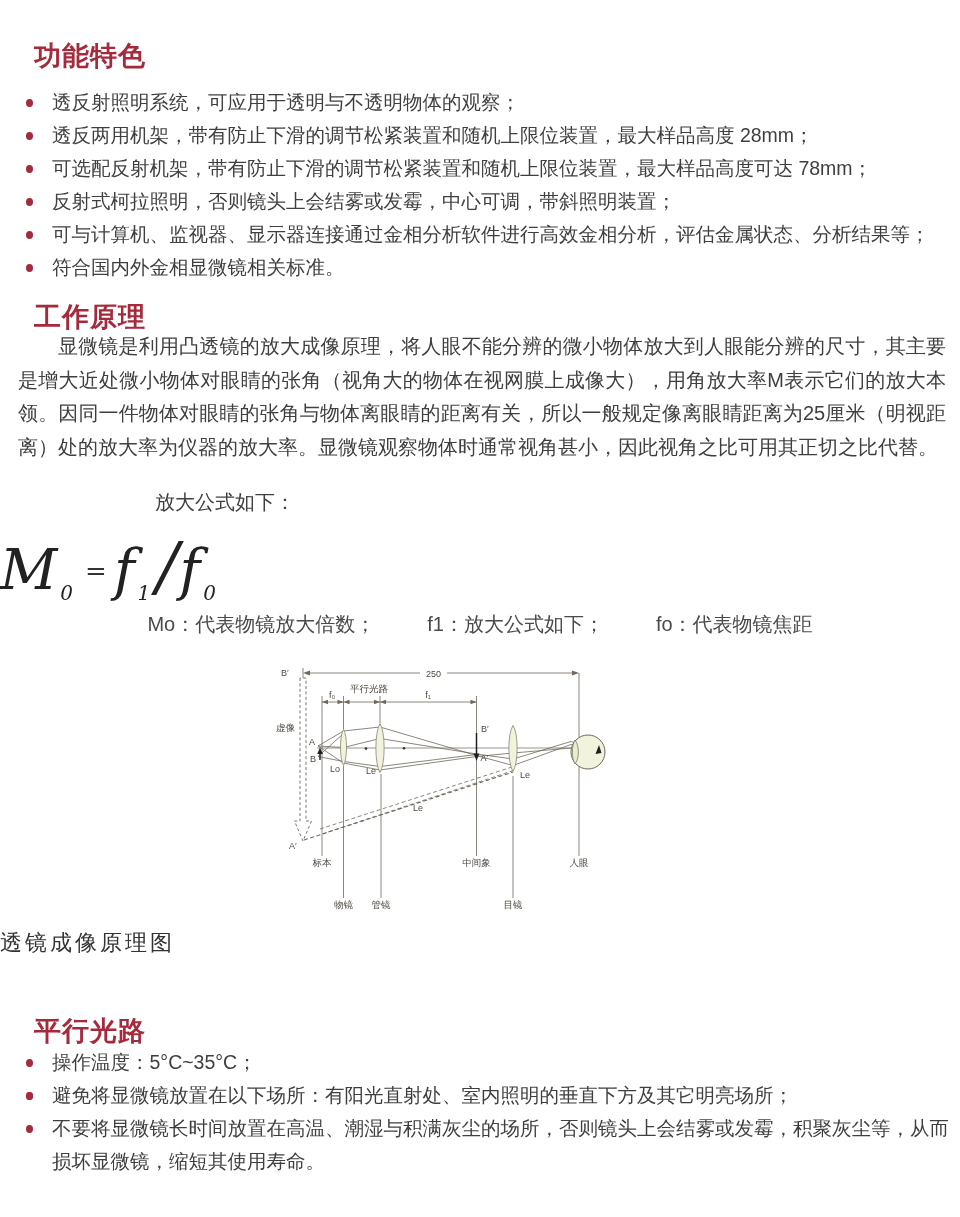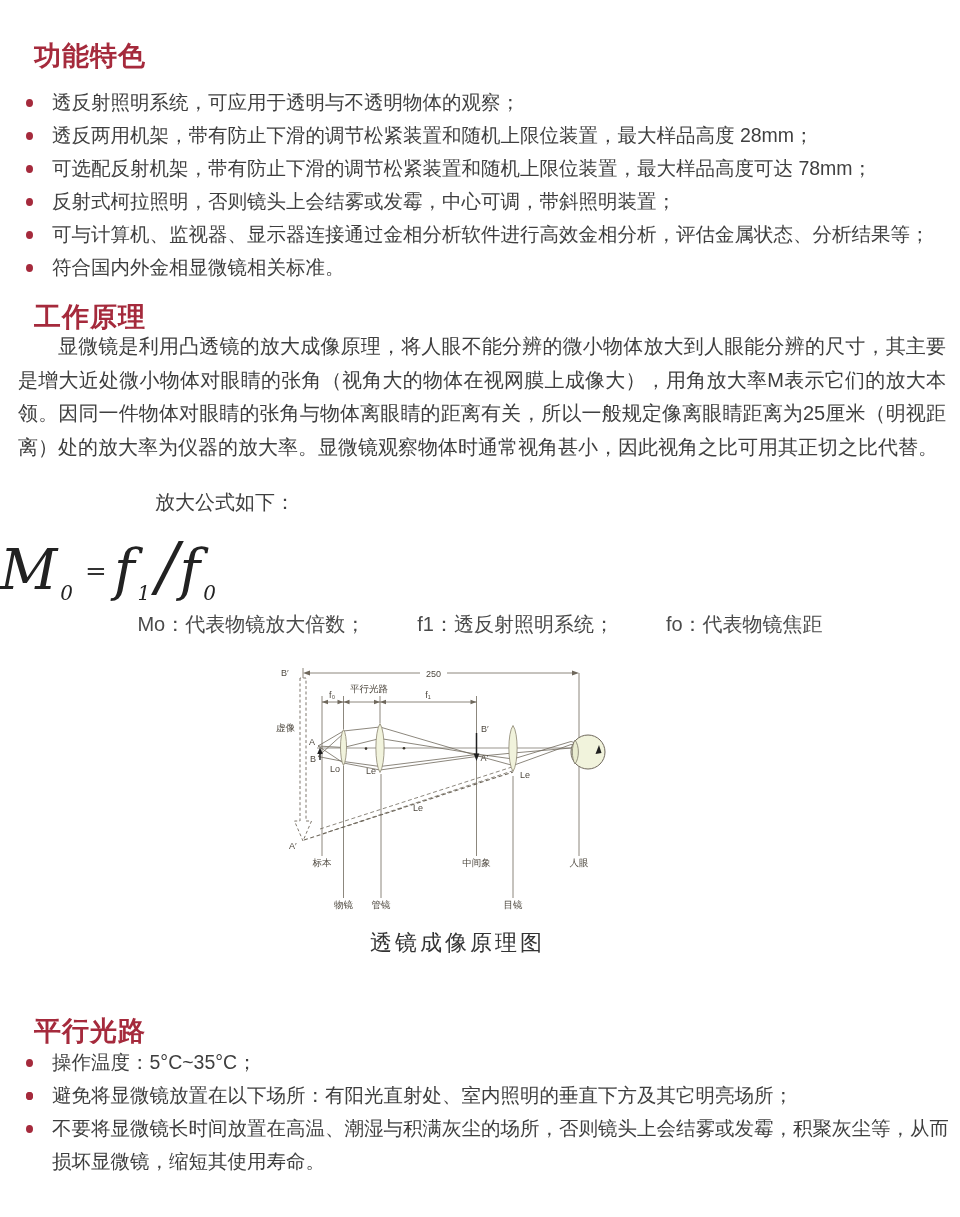--- a/index.html
+++ b/index.html
@@ -49,21 +49,21 @@
 
   .formula-legend{
     position:absolute;left:0;top:611px;width:960px;text-align:center;
     font-size:20px;color:#4A4A4A;
   }
   .formula-legend span{margin:0 26px;}
 
   .diagram{position:absolute;left:270px;top:658px;width:340px;height:262px;}
   .diagram svg{display:block;width:100%;height:100%;}
   .diagram-caption{
-    position:absolute;left:0;top:928px;width:915px;text-align:center;
+    position:absolute;left:0;top:928px;width:915px;
     font-size:22px;letter-spacing:3px;color:#333333;font-family:Liberation Mono, monospace;
   }
 </style>
 </head>
 <body>
 
 <h2 id="title-features" class="section-title">功能特色</h2>
 
 <ul id="features-list" class="bullet-list">
   <li>
@@ -96,21 +96,21 @@
 
 <p class="principle-para">显微镜是利用凸透镜的放大成像原理，将人眼不能分辨的微小物体放大到人眼能分辨的尺寸，其主要是增大近处微小物体对眼睛的张角（视角大的物体在视网膜上成像大），用角放大率M表示它们的放大本领。因同一件物体对眼睛的张角与物体离眼睛的距离有关，所以一般规定像离眼睛距离为25厘米（明视距离）处的放大率为仪器的放大率。显微镜观察物体时通常视角甚小，因此视角之比可用其正切之比代替。</p>
 
 <div class="formula-intro">放大公式如下：</div>
 
 <div class="formula">
   <span class="fb">M</span><span class="fs">0</span><span class="feq">=</span><span class="fb">f</span><span class="fs">1</span><span class="fslash">/</span><span class="fb">f</span><span class="fs">0</span>
 </div>
 
 <div class="formula-legend">
-  <span>Mo：代表物镜放大倍数；</span><span>f1：透反射照明系统；</span><span>fo：代表物镜焦距</span>
+  <span>Mo：代表物镜放大倍数；</span><span>f1：放大公式如下；</span><span>fo：代表物镜焦距</span>
 </div>
 
 <div class="diagram">
 <svg viewBox="0 0 340 258" xmlns="http://www.w3.org/2000/svg" font-family="Liberation Sans, DejaVu Sans, sans-serif">
   <g stroke="#6F685C" stroke-width="0.8" fill="none">
 
     <line x1="33" y1="8" x2="33" y2="18"></line>
     <line x1="39" y1="13" x2="150" y2="13"></line>
     <line x1="177" y1="13" x2="303" y2="13"></line>
 

